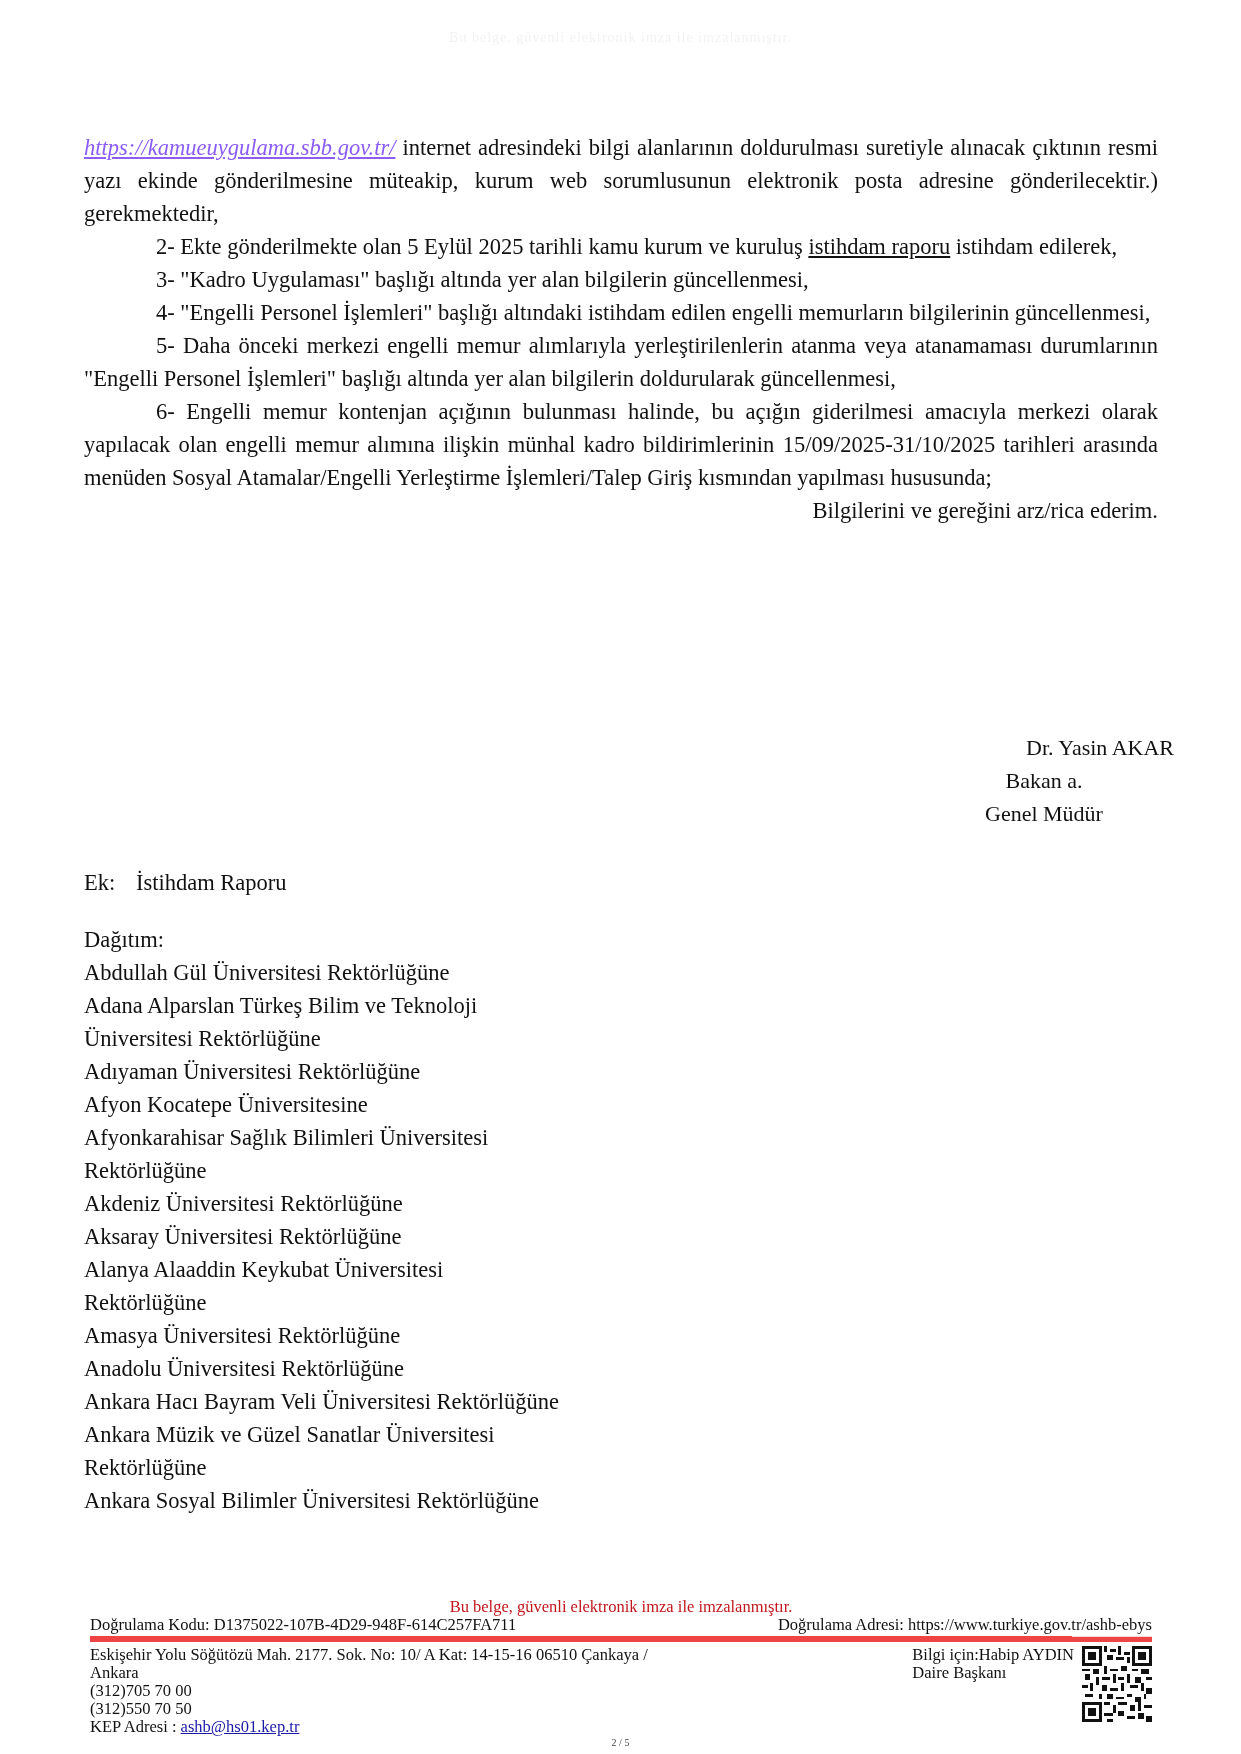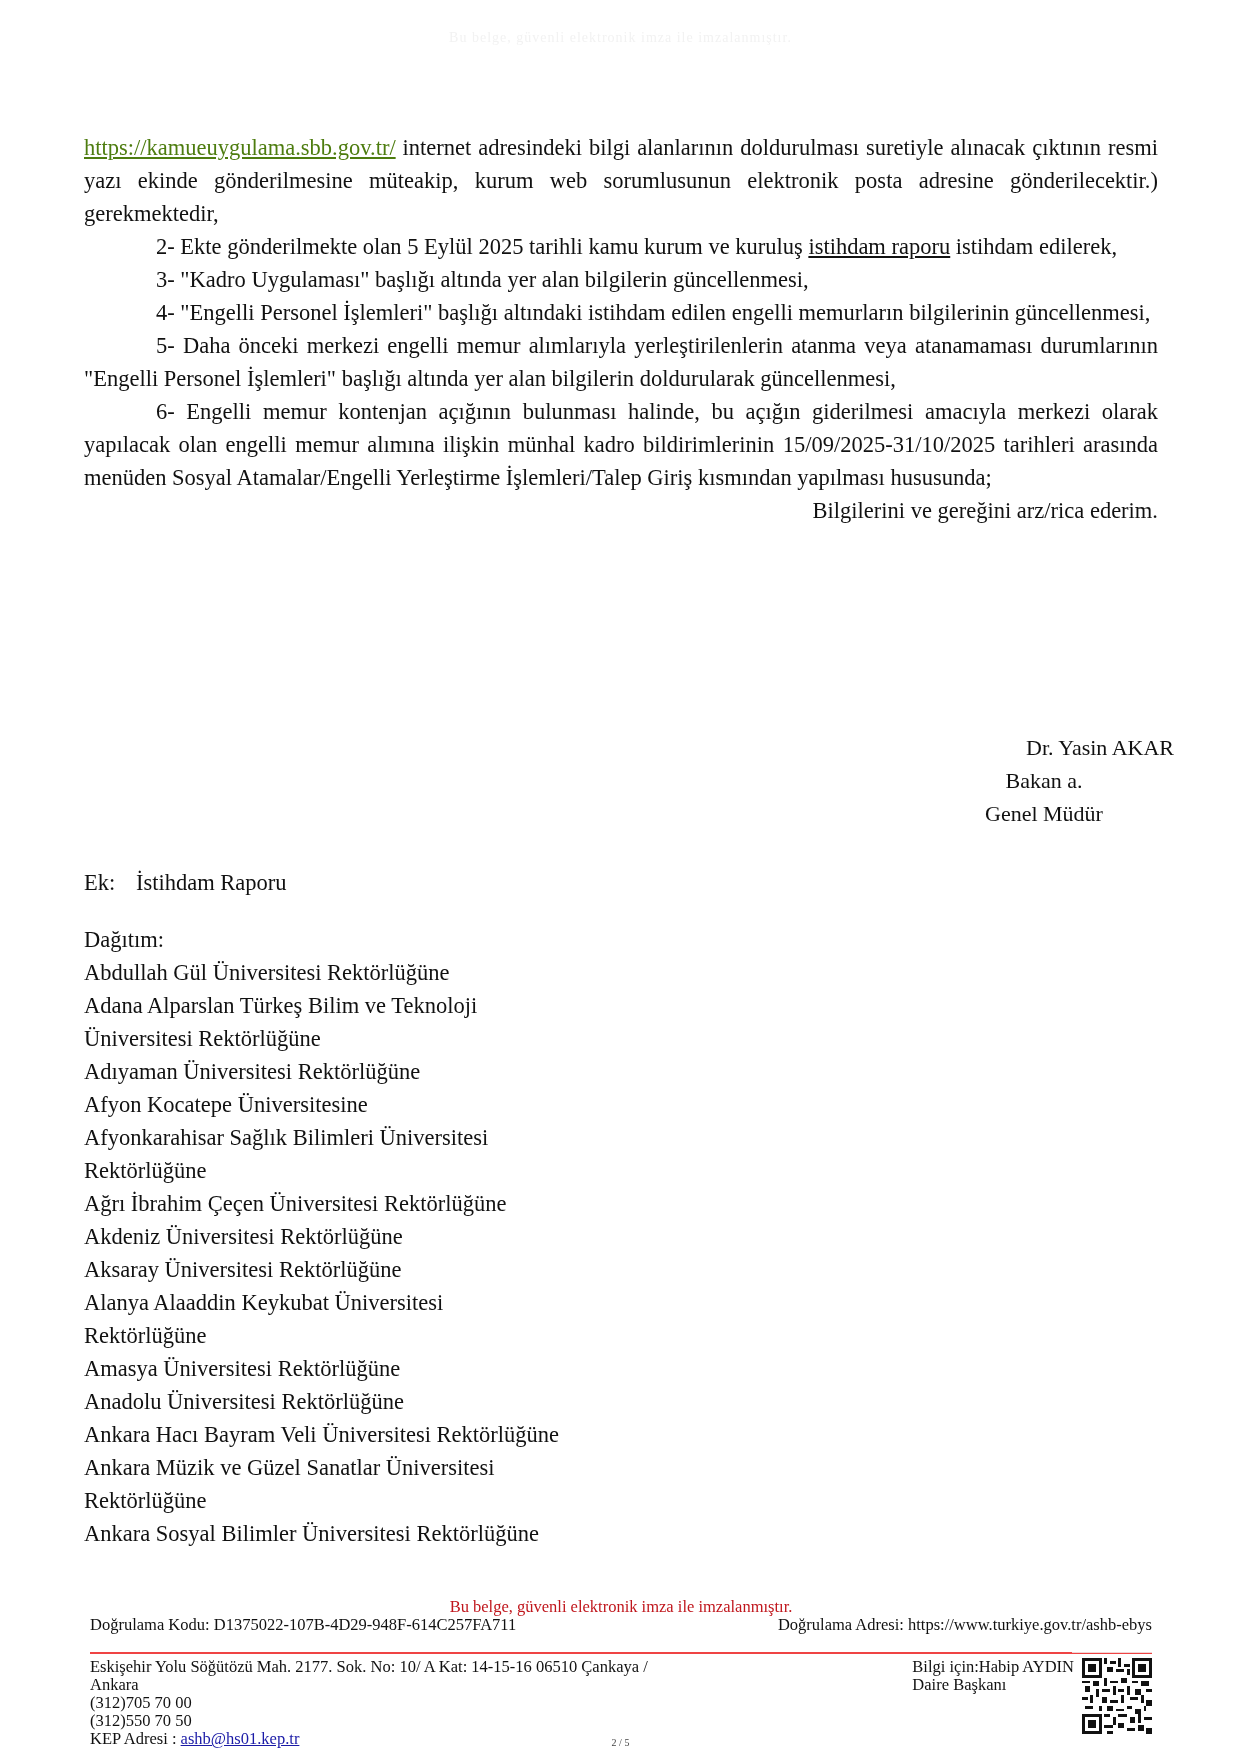--- a/index.html
+++ b/index.html
@@ -13,21 +13,21 @@
     position: absolute; top: 30px; left: 0; width: 1241px; text-align: center;
     font-size: 14px; color: #f2f2f2; letter-spacing: 1px;
   }
   .body-text {
     position: absolute; left: 84px; top: 131px; width: 1074px;
     font-size: 22.5px; line-height: 33px; text-align: justify;
   }
   .body-text p { margin: 0; }
   .indent { text-indent: 72px; }
   .closing { text-indent: 144px; text-align: right; }
-  a.link { color: #4d7c0f; text-decoration: underline; }
+  a.link { color: #8b5cf6; text-decoration: underline; font-style: italic; }
   .ul { text-decoration: underline; }
   .signature {
     position: absolute; top: 731px; right: 67px; width: 260px;
     font-size: 22px; line-height: 33px; text-align: center;
   }
   .signature .sig-name { text-align: right; }
   .attach {
     position: absolute; left: 84px; top: 866px; font-size: 22.5px; line-height: 33px;
   }
   .attach .ek-label { display: inline-block; width: 52px; }
@@ -36,22 +36,22 @@
   }
   .dist .dist-title { margin-bottom: 0px; }
   .dist-list { margin: 0; padding: 0; list-style: none; }
   .dist-list li { margin: 0; line-height: 33px; }
   .footer {
     position: absolute; left: 90px; top: 1598px; width: 1062px;
     font-size: 16.5px; line-height: 18px;
   }
   .sig-notice { text-align: center; color: #c0161c; font-size: 16.5px; }
   .verify-row {
-    display: flex; justify-content: space-between; padding-bottom: 18px;
-    border-bottom: 2px solid #ef4444; position: relative; align-items: flex-end;
+    display: flex; justify-content: space-between; padding-bottom: 2px;
+    border-bottom: 6px solid #ef4444; position: relative; align-items: flex-end;
   }
   .verify-row::after {
     content: ""; position: absolute; right: 0; bottom: -1px; width: 80px;
     border-bottom: 1px solid #f2d5d5;
   }
   .contact-row { display: flex; justify-content: space-between; margin-top: 4px; }
   .contact-left { width: 660px; }
   .contact-right { display: flex; align-items: flex-start; }
   .contact-right .info { text-align: left; margin-right: 8px; }
   .qr { width: 70px; height: 76px; }
@@ -91,21 +91,20 @@
   <div class="dist">
     <div class="dist-title">Dağıtım:</div>
     <ul class="dist-list">
       <li>Abdullah Gül Üniversitesi Rektörlüğüne</li>
       <li>Adana Alparslan Türkeş Bilim ve Teknoloji</li>
       <li>Üniversitesi Rektörlüğüne</li>
       <li>Adıyaman Üniversitesi Rektörlüğüne</li>
       <li>Afyon Kocatepe Üniversitesine</li>
       <li>Afyonkarahisar Sağlık Bilimleri Üniversitesi</li>
       <li>Rektörlüğüne</li>
-      <li>Ağrı İbrahim Çeçen Üniversitesi Rektörlüğüne</li>
       <li>Akdeniz Üniversitesi Rektörlüğüne</li>
       <li>Aksaray Üniversitesi Rektörlüğüne</li>
       <li>Alanya Alaaddin Keykubat Üniversitesi</li>
       <li>Rektörlüğüne</li>
       <li>Amasya Üniversitesi Rektörlüğüne</li>
       <li>Anadolu Üniversitesi Rektörlüğüne</li>
       <li>Ankara Hacı Bayram Veli Üniversitesi Rektörlüğüne</li>
       <li>Ankara Müzik ve Güzel Sanatlar Üniversitesi</li>
       <li>Rektörlüğüne</li>
       <li>Ankara Sosyal Bilimler Üniversitesi Rektörlüğüne</li>

